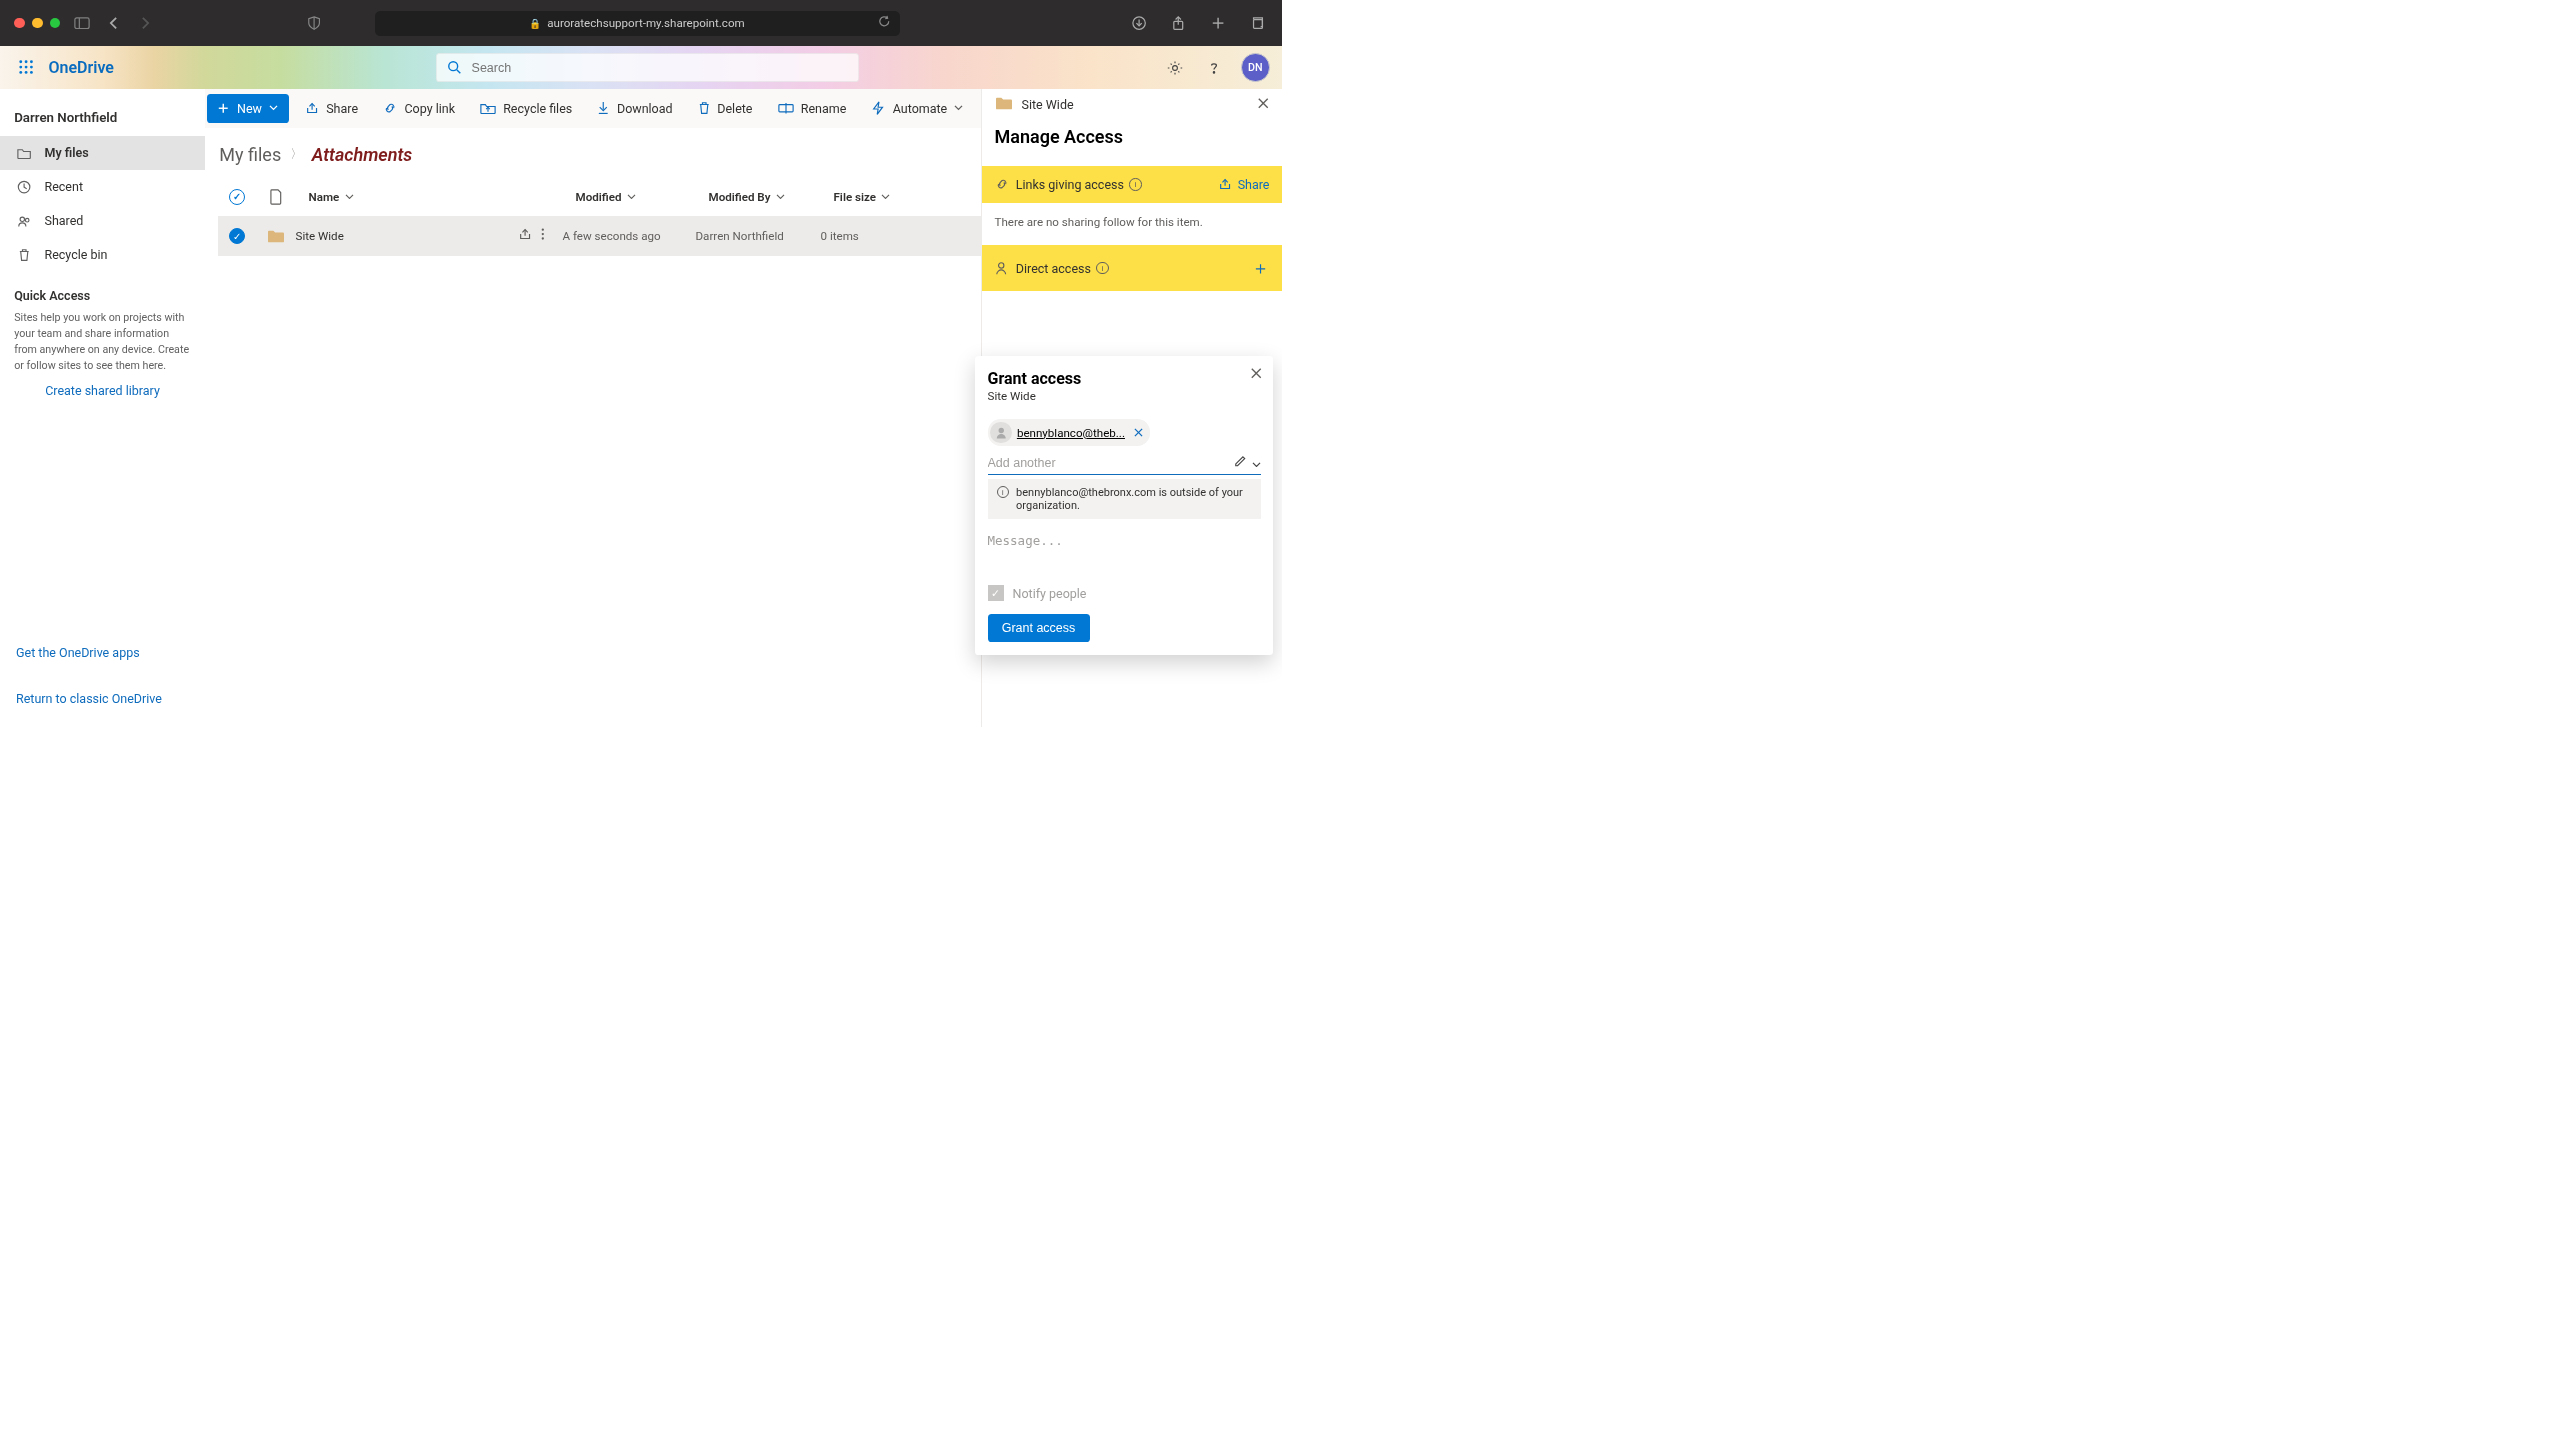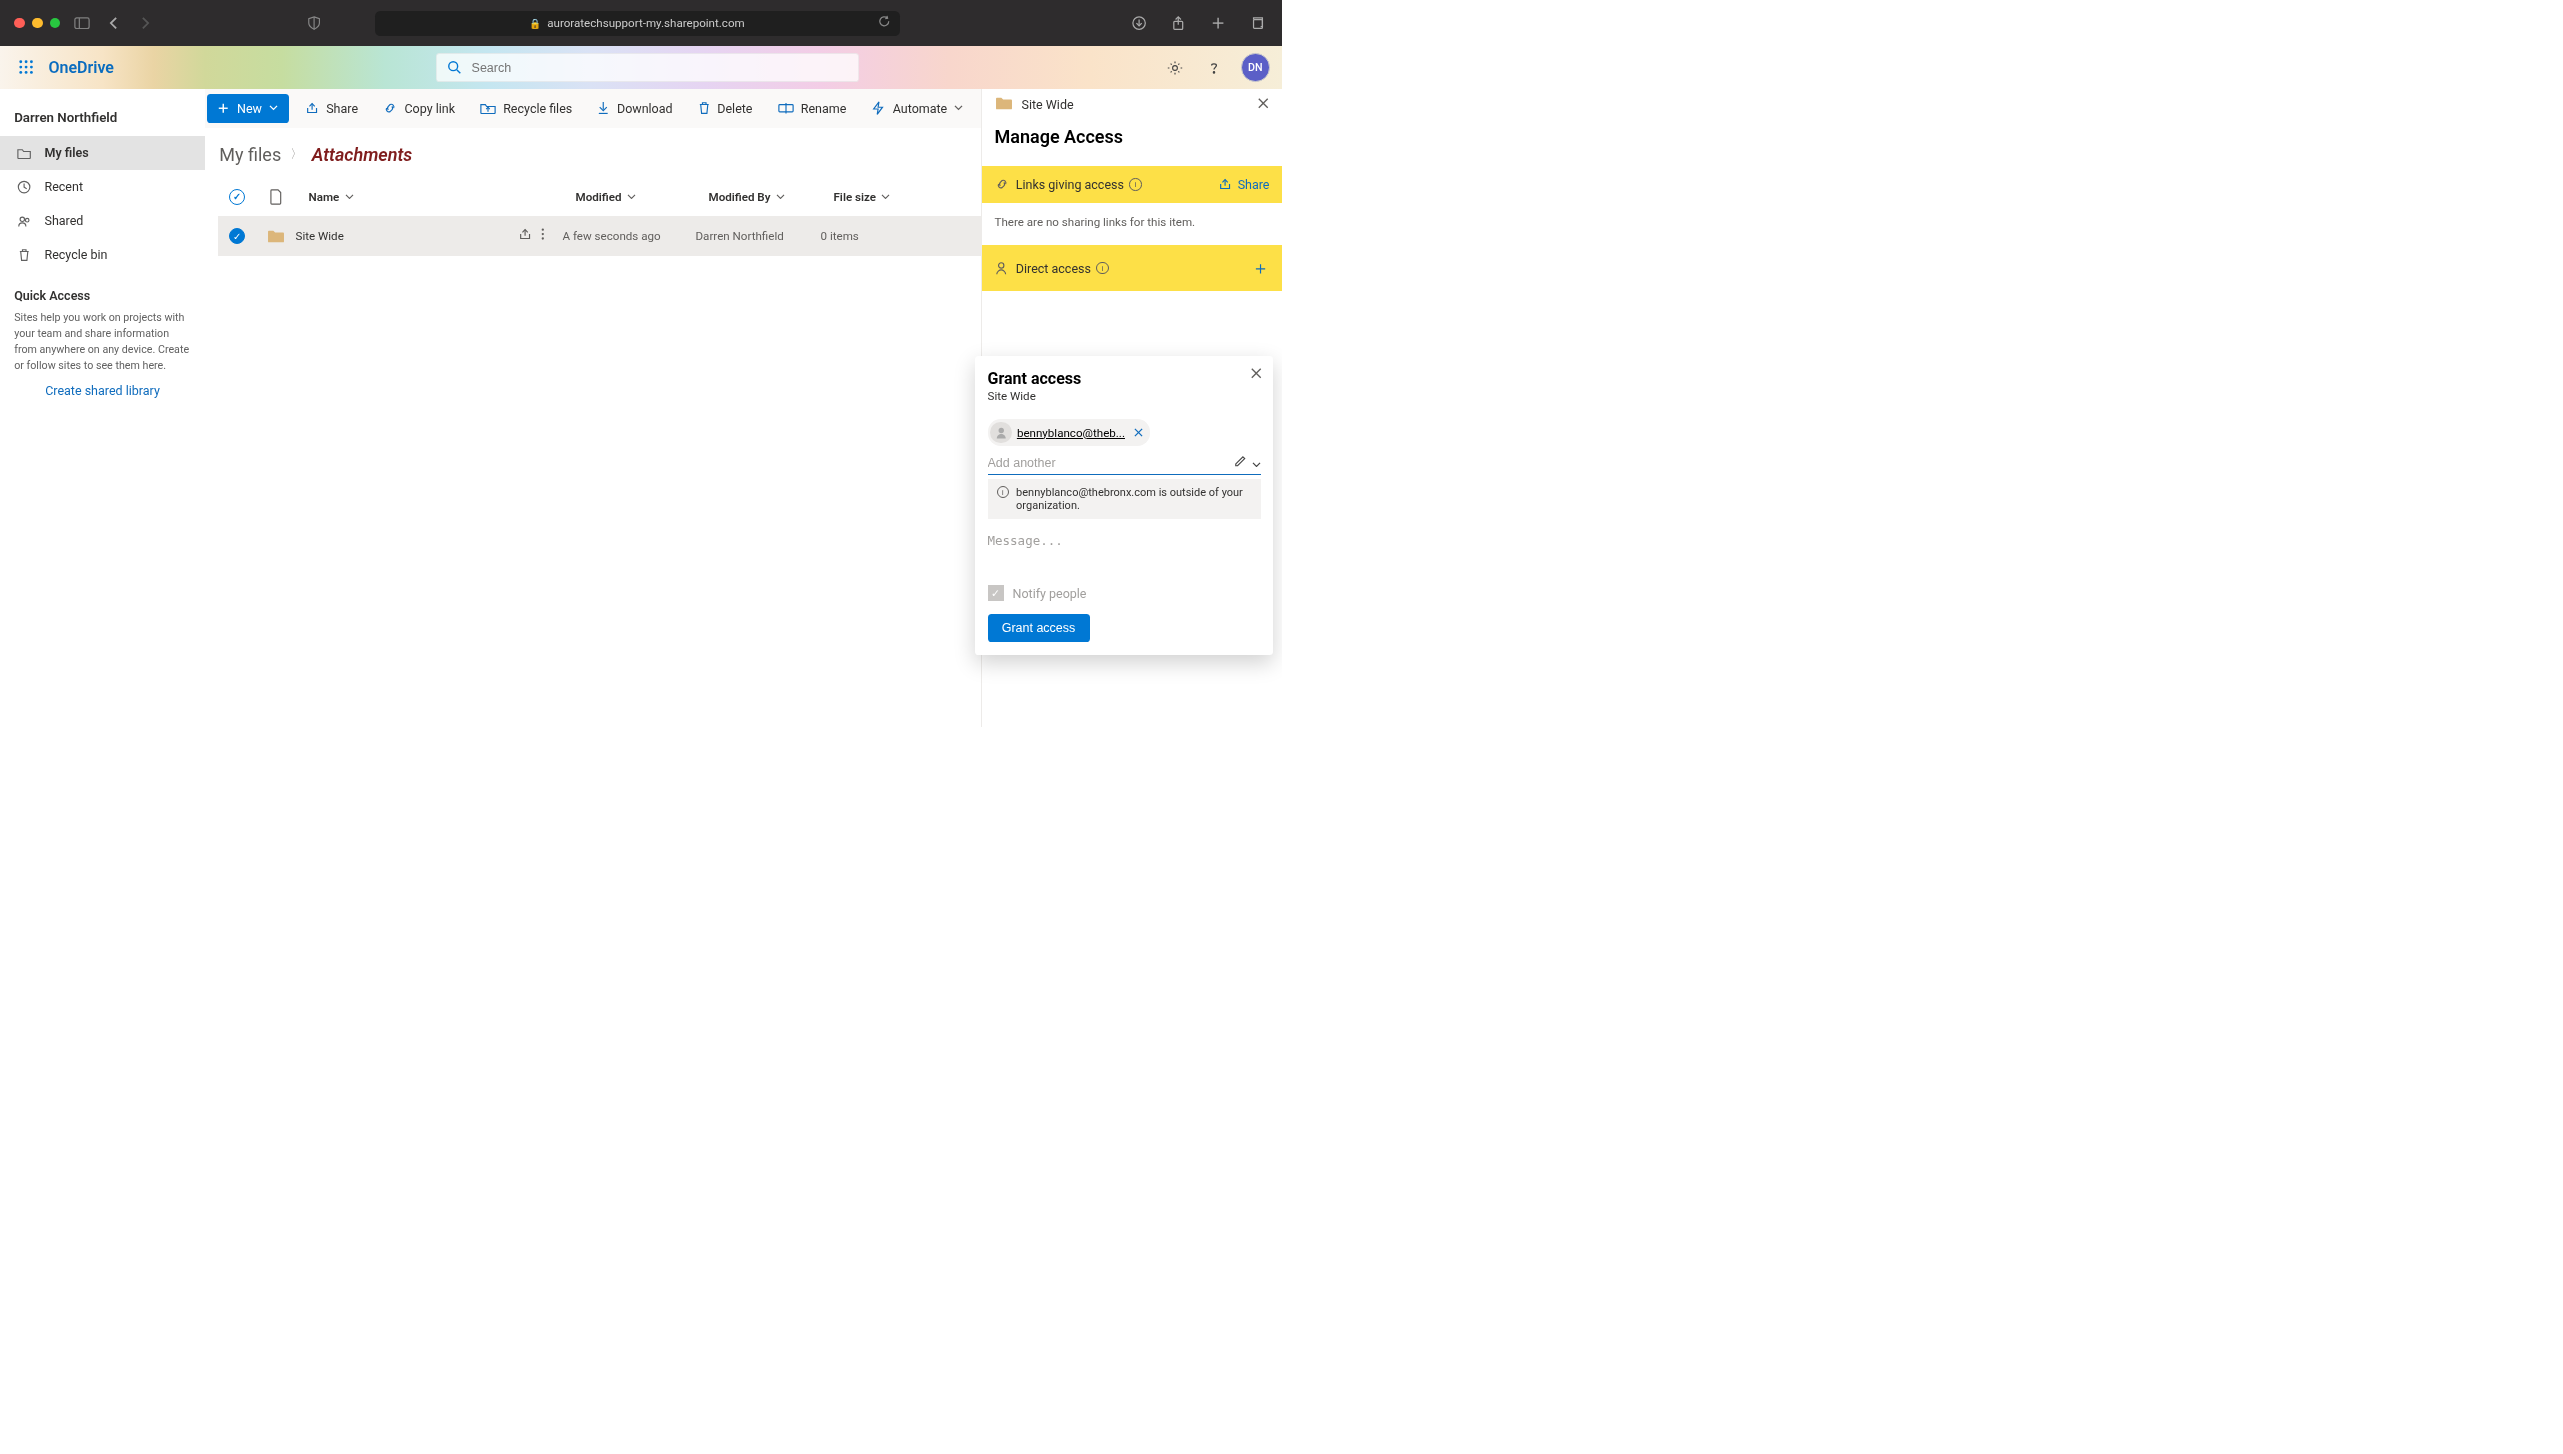--- a/index.html
+++ b/index.html
@@ -377,20 +377,24 @@
             <path d="M2 4 h10 M5 4 V2 h4 v2 M3 4 l1 10 h6 l1-10"></path>
           </svg>
         </span>
       <span>Recycle bin</span>
     </div>
 
     <div class="quick-access-header">Quick Access</div>
     <div class="quick-access-body">Sites help you work on projects with your team and share information from anywhere on any device. Create or follow sites to see them here.</div>
     <div class="sidebar-link" style="text-align:center;">Create shared library</div>
 
+    <div class="sidebar-bottom">
+      <div class="sidebar-link">Get the OneDrive apps</div>
+      <div class="sidebar-link">Return to classic OneDrive</div>
+    </div>
   </div>
 
   <div class="main">
     <div class="cmdbar">
       <div class="cmd-new">
         <svg width="12.5" height="12.5" viewBox="0 0 14 14" stroke="#fff" stroke-width="1.6">
             <line x1="7" y1="2" x2="7" y2="12"></line>
             <line x1="2" y1="7" x2="12" y2="7"></line>
           </svg>
         <span>New</span>
@@ -555,21 +559,21 @@
         <span class="info-dot">i</span>
         <span class="rp-share">
           <svg width="14.2" height="14.2" viewBox="0 0 16 16" fill="none" stroke="currentColor" stroke-width="1.3">
               <path d="M3 8 v5 h10 v-5"></path>
               <path d="M5 6 l3-3 3 3"></path>
               <line x1="8" y1="3" x2="8" y2="10"></line>
             </svg>
           <span>Share</span>
         </span>
       </div>
-      <div class="rp-text">There are no sharing links for this item.</div>
+      <div class="rp-text">There are no sharing follow for this item.</div>
 
       <div class="rp-section" style="margin-top:7.1px;">
         <svg width="14.2" height="14.2" viewBox="0 0 16 16" fill="none" stroke="#605e5c" stroke-width="1.3" style="margin-right:7.1px;">
             <circle cx="7" cy="5" r="3"></circle>
             <path d="M2 15 c0-3 3-5 5-5s5 2 5 5"></path>
           </svg>
         <span>Direct access</span>
         <span class="info-dot">i</span>
         <span class="rp-plus">＋</span>
       </div>

